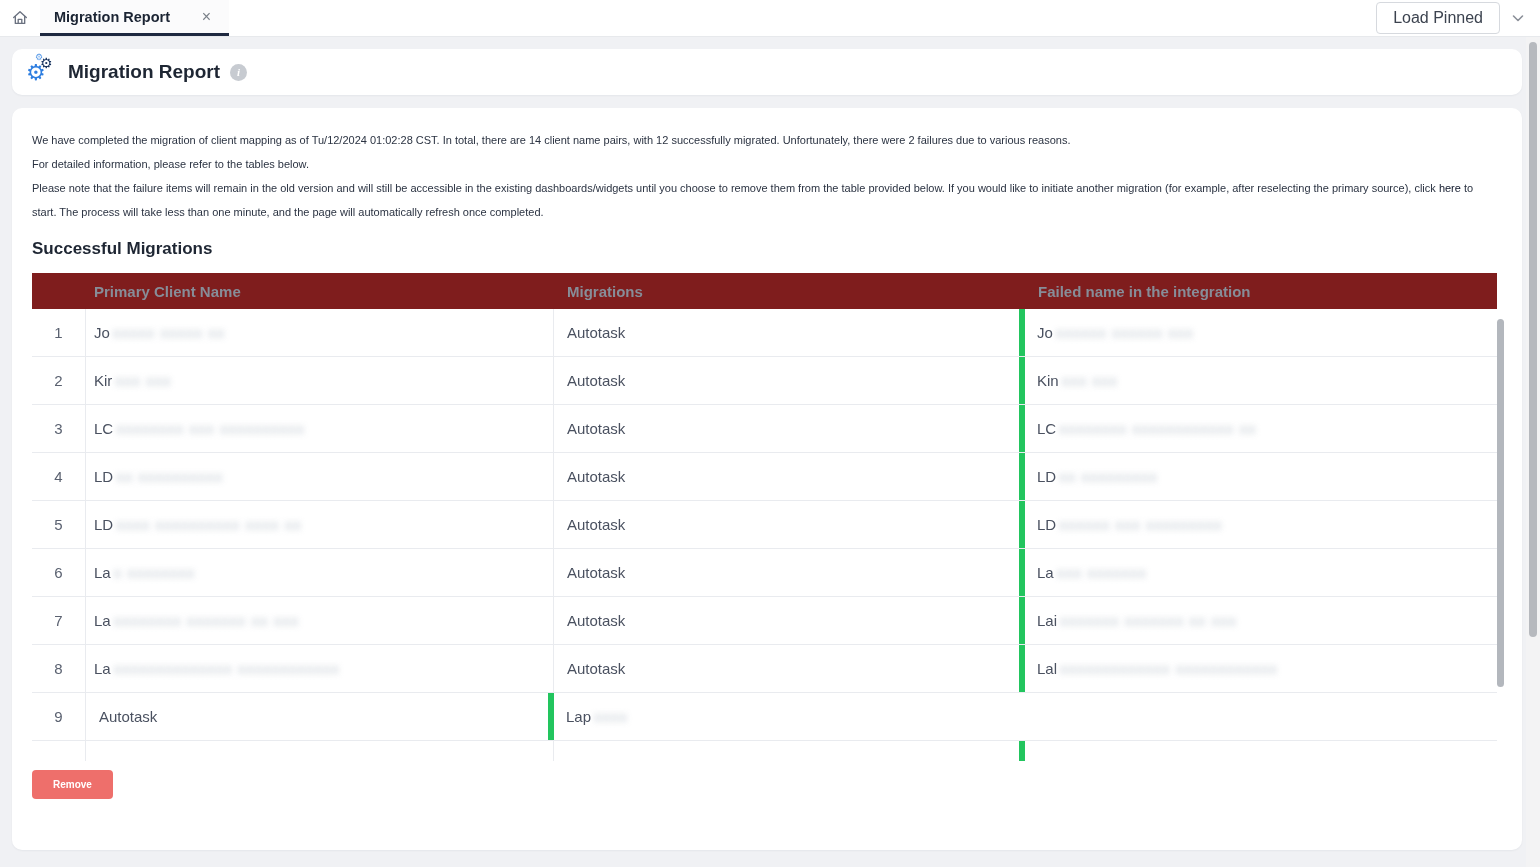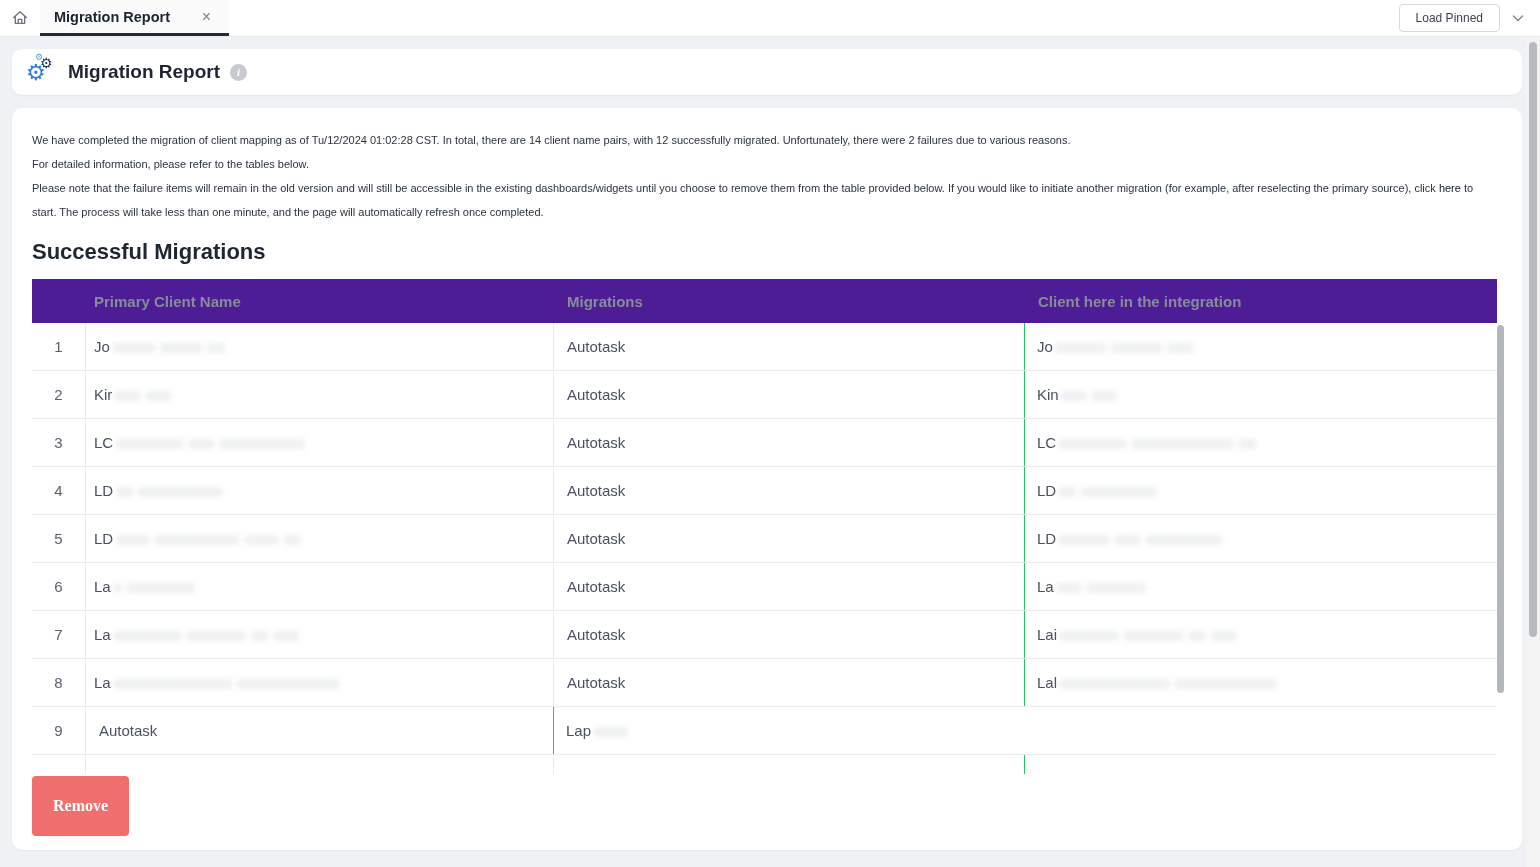--- a/index.html
+++ b/index.html
@@ -23,21 +23,21 @@
   .tab {
     width:189px; display:flex; align-items:center; gap:8px;
     padding:0 14px; background:#fbfbfc; border-bottom:3px solid #1f2940;
     cursor:pointer;
   }
   .tab-label { font-size:14.5px; font-weight:700; color:#1b2433; flex:1; }
   .tab-close { color:#7a8089; font-size:16px; line-height:1; padding:2px 4px; }
   .topbar-right { margin-left:auto; display:flex; align-items:center; gap:10px; padding-right:14px; }
   .load-pinned {
     background:#ffffff; border:1px solid #d6d9de; border-radius:4px;
-    font-size:12px; color:#3c434f; padding:6px 16px; cursor:pointer;
+    font-size:16px; color:#3c434f; padding:6px 16px; cursor:pointer;
     font-family:"Liberation Sans", sans-serif;
   }
   .chevron { color:#8a8f98; display:flex; align-items:center; }
 
   
   .page { padding:12px 18px 0 12px; }
   .card {
     background:#ffffff; border-radius:10px; box-shadow:0 1px 2px rgba(20,30,50,.05);
   }
   .header-card {
@@ -53,63 +53,63 @@
     font-size:11px; font-weight:700; display:flex; align-items:center; justify-content:center;
     font-family:"Liberation Serif", serif; font-style:italic;
   }
 
   .main-card { padding:20px 20px 0 20px; height:742px; overflow:hidden; }
 
   .intro { font-size:11px; line-height:24px; color:#2b3342; max-width:1468px; }
   .intro p { margin:0; }
   .link { color:#0f172a; cursor:pointer; text-decoration:none; }
 
-  .section-title { font-size:22px; font-weight:700; color:#1e2633; margin:15px 0 14px 0; }
+  .section-title { font-size:17px; font-weight:700; color:#1e2633; margin:15px 0 14px 0; }
 
   
   .table-wrap { position:relative; width:1465px; }
   .table-clip { height:495px; overflow:hidden; }
   .thead {
     display:grid; grid-template-columns:54px 468px 471px 1fr;
-    background:#4c1d95; height:44px; align-items:center;
+    background:#7f1d1d; height:36px; align-items:center;
   }
   .th { font-size:15px; font-weight:700; color:#878d98; padding-left:8px; }
   .th.c2, .th.c3 { padding-left:13px; }
   .trow {
     display:grid; grid-template-columns:54px 468px 471px 1fr;
     height:48px; align-items:center; border-bottom:1px solid #e9ebef;
     background:#ffffff;
   }
   .trow.partial { height:20px; border-bottom:none; }
   .td { font-size:15px; color:#4a5160; padding-left:8px; height:100%;
         display:flex; align-items:center; overflow:hidden; white-space:nowrap; }
   .td.num { color:#5a6170; justify-content:center; padding-left:0; border-right:1px solid #e9ebef; }
   .td.name { border-right:1px solid #e9ebef; }
-  .td.integ { border-right:1px solid #22c55e; padding-left:13px; }
+  .td.integ { border-right:6px solid #22c55e; padding-left:13px; }
   .td.client { padding-left:12px; }
   .mask { filter:blur(3px); color:#b4bdc8; opacity:.85; margin-left:3px; letter-spacing:1px; }
 
   
   .table-scrollbar {
     position:absolute; right:-7px; top:46px; width:7px; height:368px;
     background:#b3b7bd; border-radius:4px;
   }
   .page-scrollbar-track {
     position:absolute; right:0; top:37px; width:14px; height:830px; background:#f3f3f4;
   }
   .page-scrollbar-thumb {
     position:absolute; right:3px; top:5px; width:8px; height:595px;
     background:#b6b9be; border-radius:4px;
   }
 
   
   .remove-btn {
-    background:#ee6f6b; color:#ffffff; font-size:16px; font-weight:700;
-    border:none; border-radius:4px; padding:21px 21px; cursor:pointer;
-    font-family:Liberation Serif, serif; margin-top:2px;
+    background:#ee6f6b; color:#ffffff; font-size:10px; font-weight:700;
+    border:none; border-radius:4px; padding:9px 21px; cursor:pointer;
+    font-family:Liberation Sans, sans-serif; margin-top:2px;
   }
 </style>
 </head>
 <body>
 
 <div class="topbar">
   <div class="home-btn">
     <svg width="18" height="18" viewBox="0 0 20 20" fill="none" stroke="#6b7280" stroke-width="1.5" stroke-linecap="round" stroke-linejoin="round">
       <path d="M3 9.5 L10 3 L17 9.5"></path>
       <path d="M4.8 8.3 V16 H15.2 V8.3"></path>
@@ -151,21 +151,21 @@
     </div>
 
     <h2 class="section-title">Successful Migrations</h2>
 
     <div class="table-wrap">
       <div class="table-clip">
         <div class="thead">
           <div class="th"></div>
           <div class="th">Primary Client Name</div>
           <div class="th c2">Migrations</div>
-          <div class="th c3">Client here in the integration</div>
+          <div class="th c3">Failed name in the integration</div>
         </div>
 
         <div class="trow">
           <div class="td num">1</div>
           <div class="td name">
               <span>Jo</span>
               <span class="mask">xxxxx xxxxx xx</span>
             </div>
           <div class="td integ">Autotask</div>
           <div class="td client">

